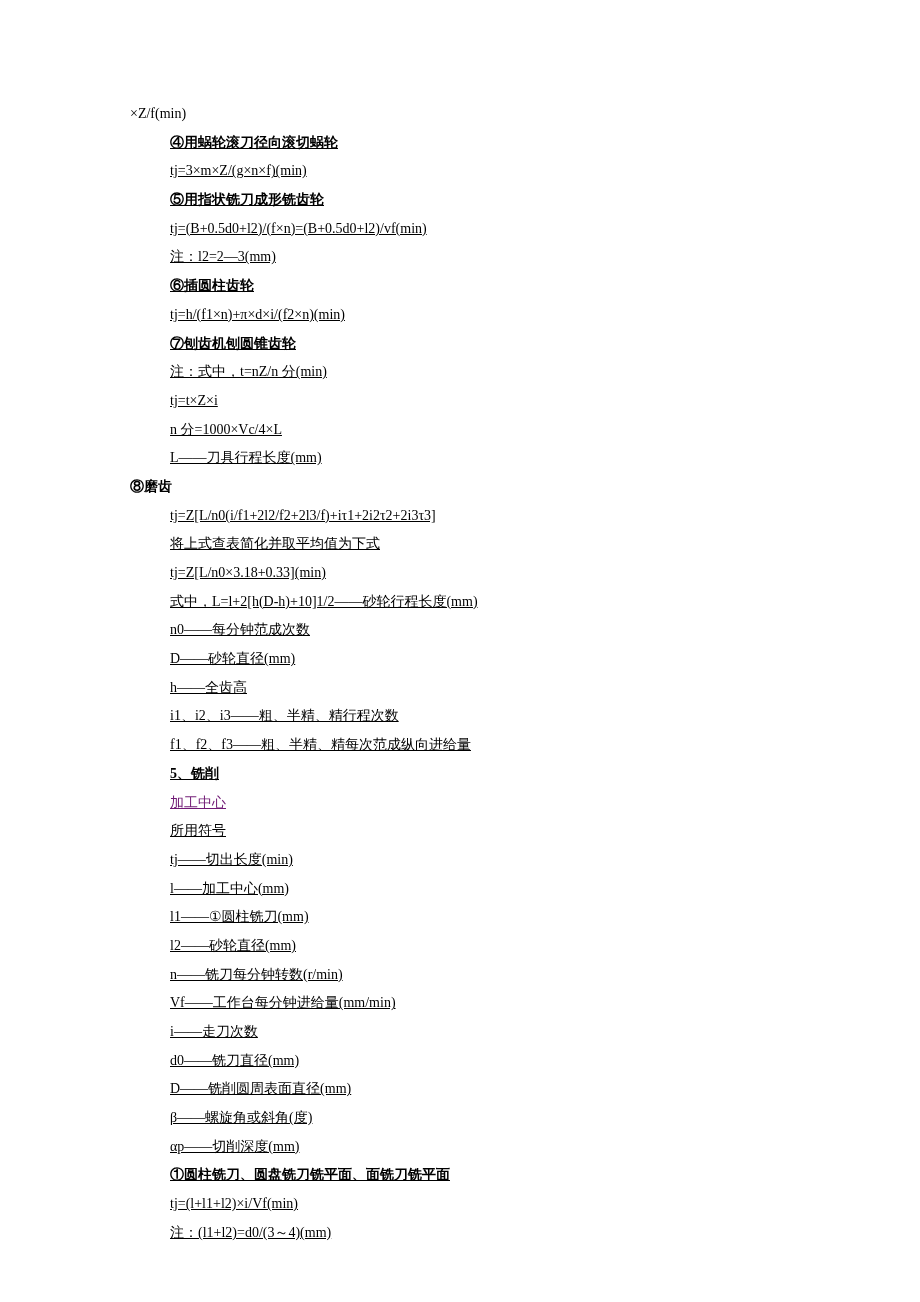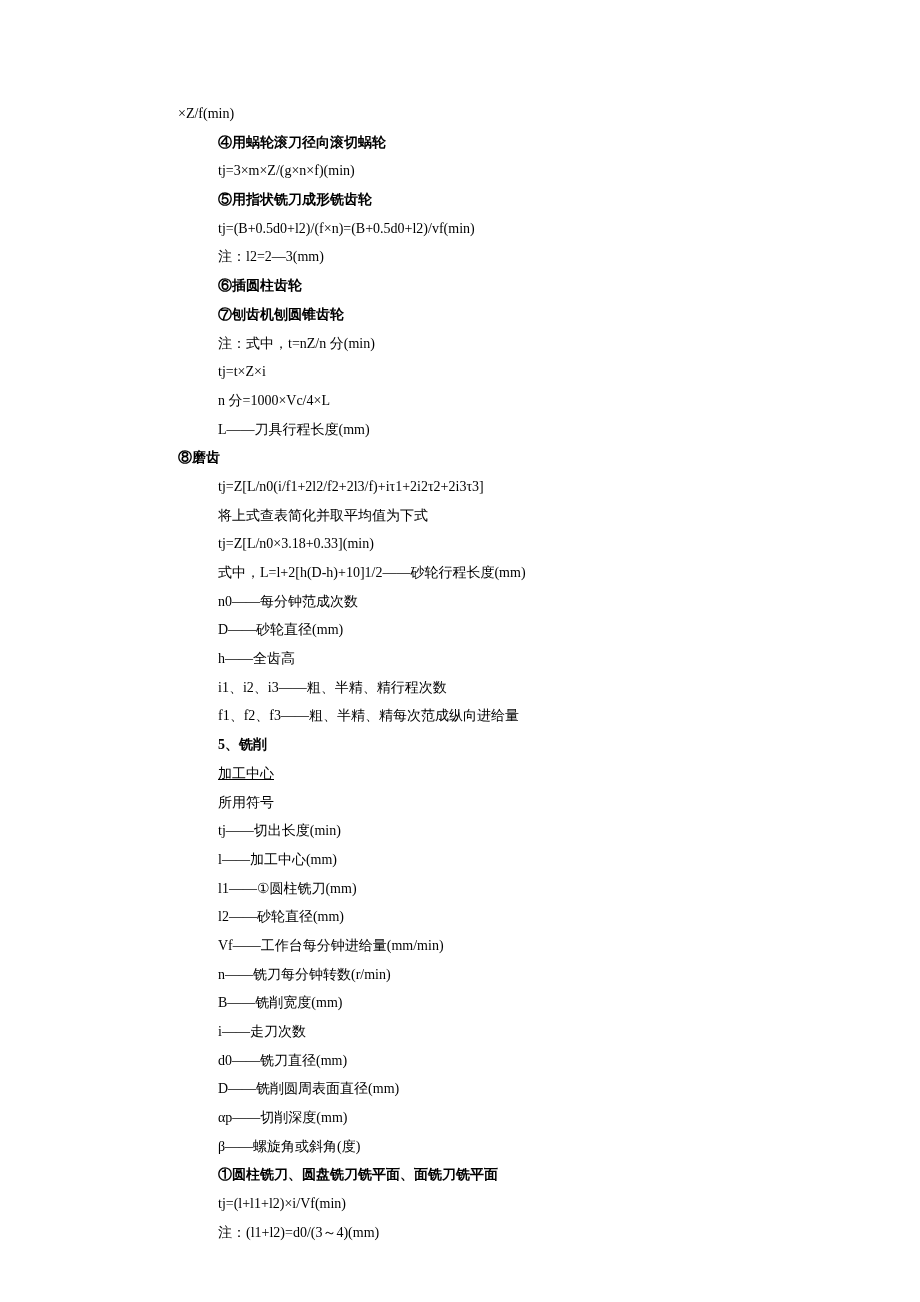--- a/index.html
+++ b/index.html
@@ -11,42 +11,42 @@
     color: #000000;
     width: 920px;
   }
   .page {
     padding: 100px 130px 50px 130px;
     box-sizing: border-box;
   }
   .line {
     line-height: 2.05;
     white-space: pre-wrap;
-    margin-left: 48px;
   }
   .indent0 { padding-left: 0; }
-  .indent1 { padding-left: 40px; }
+  .indent1 { padding-left: 40px; text-decoration: underline; }
   .bold { font-weight: bold; }
   .link {
-    color: #000000;
+    color: #701a75;
     text-decoration: underline;
   }
 </style>
 </head>
 <body>
 
 <div class="page">
   <div id="content">
       <div class="line indent0">×Z/f(min)</div>
       <div class="line indent1 bold">④用蜗轮滚刀径向滚切蜗轮</div>
       <div class="line indent1">tj=3×m×Z/(g×n×f)(min)</div>
       <div class="line indent1 bold">⑤用指状铣刀成形铣齿轮</div>
       <div class="line indent1">tj=(B+0.5d0+l2)/(f×n)=(B+0.5d0+l2)/vf(min)</div>
       <div class="line indent1">注：l2=2—3(mm)</div>
       <div class="line indent1 bold">⑥插圆柱齿轮</div>
+      <div class="line indent1">tj=h/(f1×n)+π×d×i/(f2×n)(min)</div>
       <div class="line indent1 bold">⑦刨齿机刨圆锥齿轮</div>
       <div class="line indent1">注：式中，t=nZ/n 分(min)</div>
       <div class="line indent1">tj=t×Z×i</div>
       <div class="line indent1">n 分=1000×Vc/4×L</div>
       <div class="line indent1">L——刀具行程长度(mm)</div>
       <div class="line indent0 bold">⑧磨齿</div>
       <div class="line indent1">tj=Z[L/n0(i/f1+2l2/f2+2l3/f)+iτ1+2i2τ2+2i3τ3]</div>
       <div class="line indent1">将上式查表简化并取平均值为下式</div>
       <div class="line indent1">tj=Z[L/n0×3.18+0.33](min)</div>
       <div class="line indent1">式中，L=l+2[h(D-h)+10]1/2——砂轮行程长度(mm)</div>
@@ -55,26 +55,25 @@
       <div class="line indent1">h——全齿高</div>
       <div class="line indent1">i1、i2、i3——粗、半精、精行程次数</div>
       <div class="line indent1">f1、f2、f3——粗、半精、精每次范成纵向进给量</div>
       <div class="line indent1 bold">5、铣削</div>
       <div class="line indent1"><a class="link" href="#">加工中心</a></div>
       <div class="line indent1">所用符号</div>
       <div class="line indent1">tj——切出长度(min)</div>
       <div class="line indent1">l——加工中心(mm)</div>
       <div class="line indent1">l1——①圆柱铣刀(mm)</div>
       <div class="line indent1">l2——砂轮直径(mm)</div>
+      <div class="line indent1">n——铣刀每分钟转数(r/min)</div>
       <div class="line indent1">Vf——工作台每分钟进给量(mm/min)</div>
-      <div class="line indent1">n——铣刀每分钟转数(r/min)</div>
-      <div class="line indent1">B——铣削宽度(mm)</div>
       <div class="line indent1">i——走刀次数</div>
       <div class="line indent1">d0——铣刀直径(mm)</div>
       <div class="line indent1">D——铣削圆周表面直径(mm)</div>
+      <div class="line indent1">β——螺旋角或斜角(度)</div>
       <div class="line indent1">αp——切削深度(mm)</div>
-      <div class="line indent1">β——螺旋角或斜角(度)</div>
       <div class="line indent1 bold">①圆柱铣刀、圆盘铣刀铣平面、面铣刀铣平面</div>
       <div class="line indent1">tj=(l+l1+l2)×i/Vf(min)</div>
       <div class="line indent1">注：(l1+l2)=d0/(3～4)(mm)</div>
     </div>
 
 </div>
 
 </body></html>

